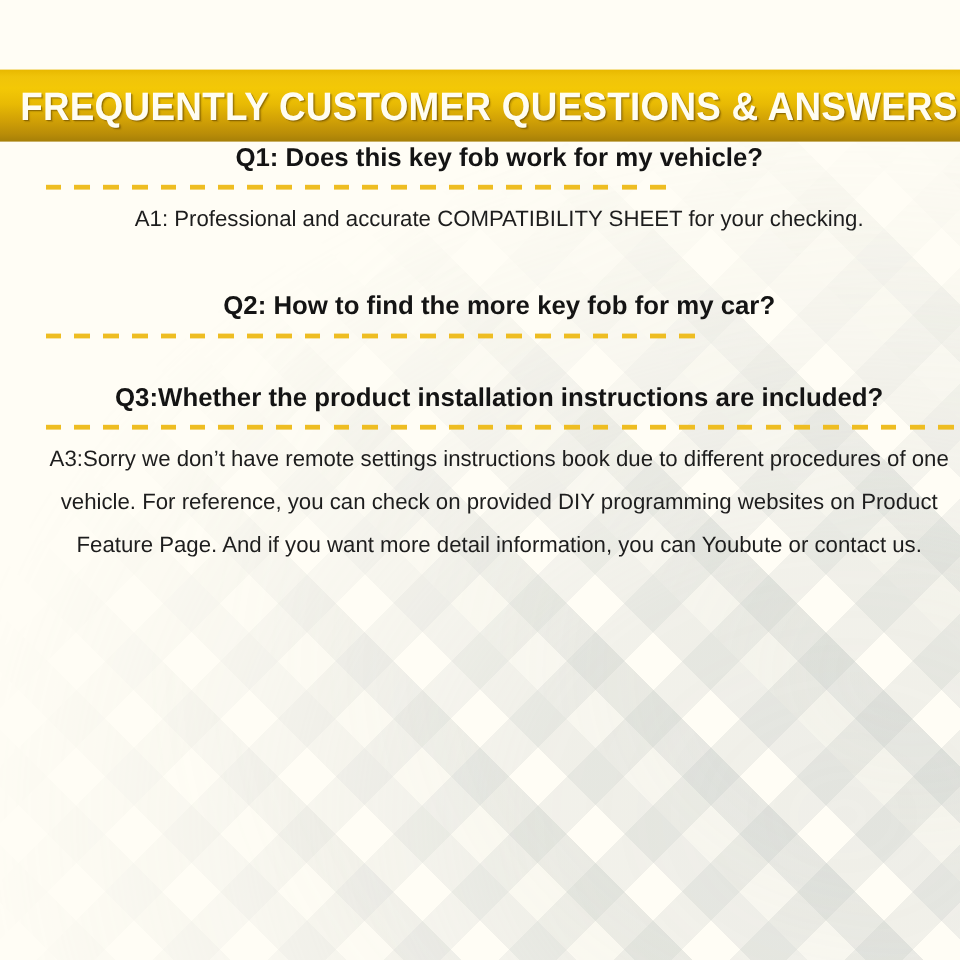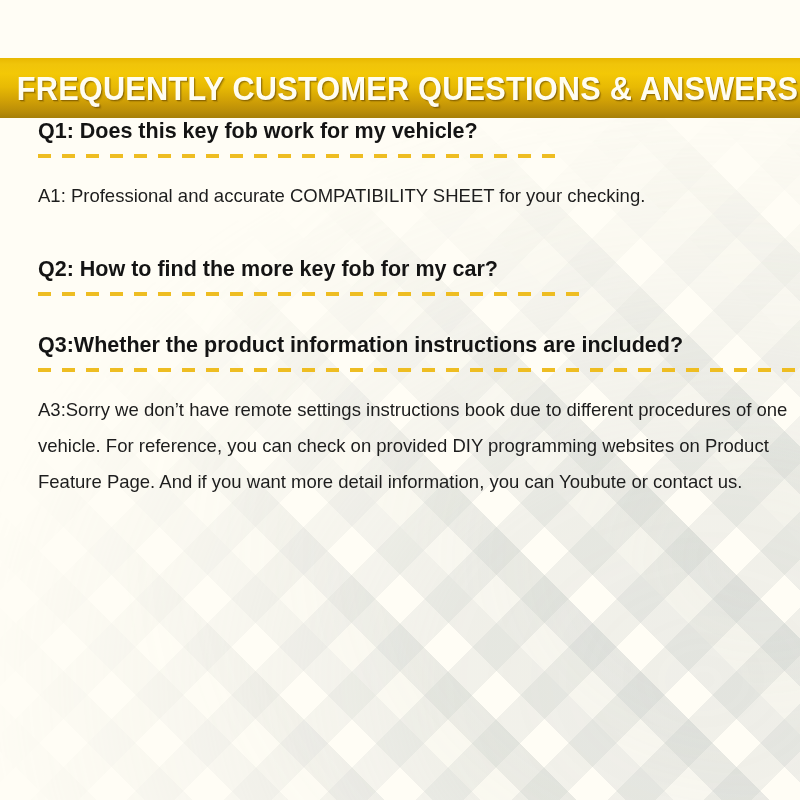--- a/index.html
+++ b/index.html
@@ -14,20 +14,21 @@
     font-family: "Liberation Sans", sans-serif;
     overflow: hidden;
   }
 
   #page {
     position: relative;
     width: 800px;
     height: 800px;
     background: #fffdf5;
     overflow: hidden;
+    text-align: center;
   }
 
   
   .watermark {
     position: absolute;
     inset: 0;
     pointer-events: none;
     z-index: 0;
     background-image:
       repeating-linear-gradient(45deg,
@@ -132,21 +133,21 @@
   }
   .divider.w1 { width: 520px; }
   .divider.w2 { width: 545px; }
   .divider.w3 { width: 768px; }
 
   .a-text {
     font-family: "Liberation Sans", sans-serif;
     font-size: 18.5px;
     color: #1d1d1d;
     line-height: 1.95;
-    margin: 20px 0 0 0;
+    margin: 6px 0 0 0;
     max-width: 760px;
   }
 
   .gap-q1 { height: 42px; }
   .gap-q2 { height: 36px; }
 </style>
 </head>
 <body>
 
 <div id="page">
@@ -169,19 +170,19 @@
     <div class="gap-q1"></div>
 
     <div class="faq-block">
       <p class="q-text">Q2: How to find the more key fob for my car?</p>
       <div class="divider w2"></div>
     </div>
 
     <div class="gap-q2"></div>
 
     <div class="faq-block">
-      <p class="q-text">Q3:Whether the product information instructions are included?</p>
+      <p class="q-text">Q3:Whether the product installation instructions are included?</p>
       <div class="divider w3"></div>
       <p class="a-text">A3:Sorry we don’t have remote settings instructions book due to different procedures of one vehicle. For reference, you can check on provided DIY programming websites on Product Feature Page. And if you want more detail information, you can Youbute or contact us.</p>
     </div>
 
   </div>
 </div>
 
 </body></html>

